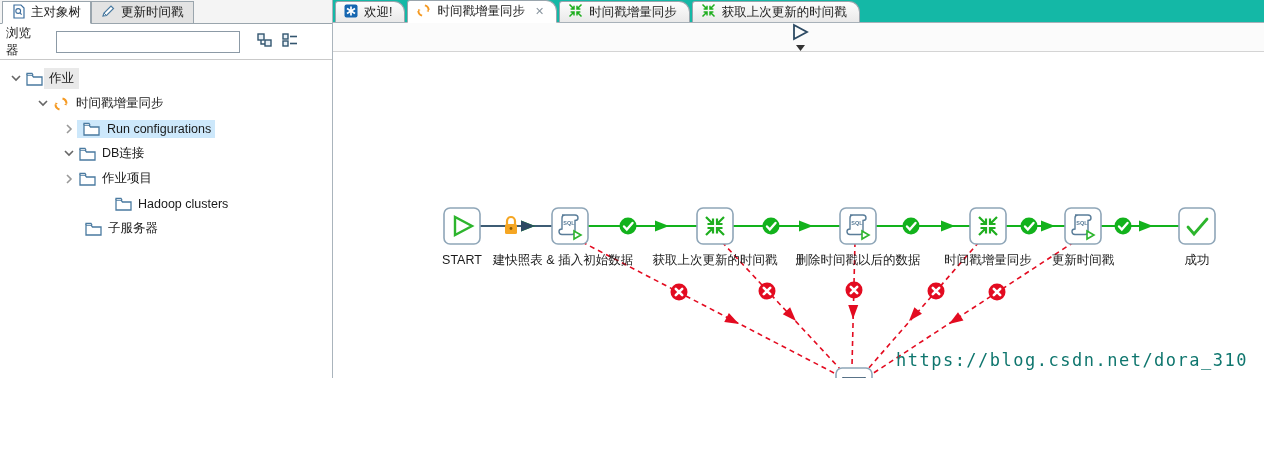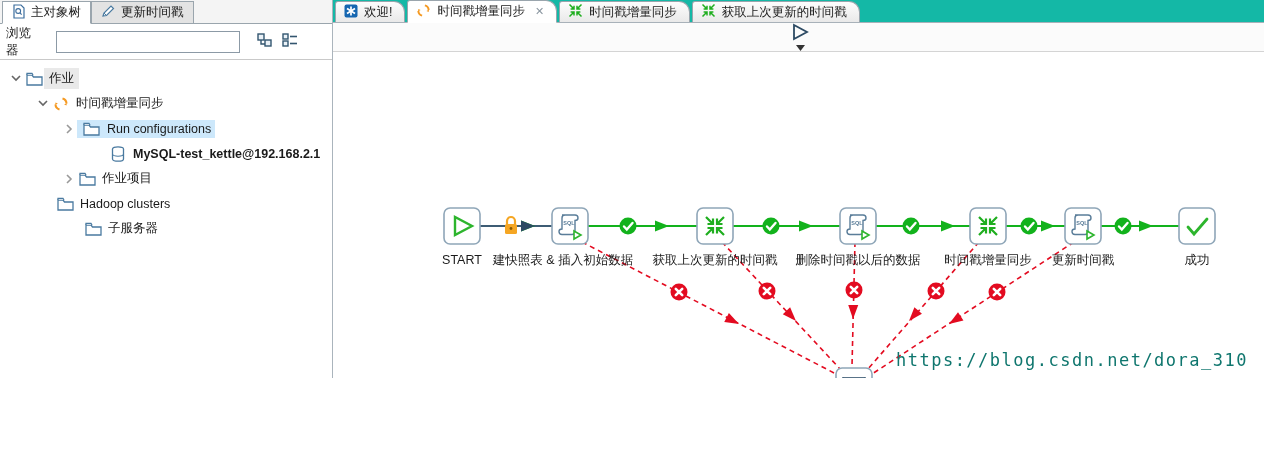--- a/index.html
+++ b/index.html
@@ -135,48 +135,52 @@
           <span class="ticon">
               <svg width="17" height="14" viewBox="0 0 17 14">
                 <path d="M1 3 h5 l1.5 2 H16 v8 H1 z" fill="#fff" stroke="#4a7aa0" stroke-width="1.3"></path>
                 <path d="M1 3 v-1.5 h5 l1 1.5" fill="#fff" stroke="#4a7aa0" stroke-width="1.3"></path>
               </svg>
             </span>
           <span>Run configurations</span>
         </span>
       </div>
 
-
-      <div class="tree-row lv3">
-        <span class="ticon">
-            <svg width="14" height="16" viewBox="0 0 14 16">
-              <ellipse cx="7" cy="3" rx="5.5" ry="2.2" fill="#fff" stroke="#4a7aa0" stroke-width="1.3"></ellipse>
-              <path d="M1.5 3 v10 a5.5 2.2 0 0 0 11 0 v-10" fill="#fff" stroke="#4a7aa0" stroke-width="1.3"></path>
-              <path d="M1.5 8 a5.5 2.2 0 0 0 11 0" fill="none" stroke="#4a7aa0" stroke-width="1.1"></path>
-            </svg>
-          </span>
-        <span class="tree-label bold">MySQL-test_kettle@192.168.2.1</span>
-      </div>
+      <div class="tree-row lv2">
+        <span class="chev">
+            <svg width="10" height="7" viewBox="0 0 10 7">
+              <path d="M1 1 l4 4 4-4" fill="none" stroke="#666" stroke-width="1.6"></path>
+            </svg>
+          </span>
+        <span class="ticon">
+            <svg width="17" height="14" viewBox="0 0 17 14">
+              <path d="M1 3 h5 l1.5 2 H16 v8 H1 z" fill="#fff" stroke="#4a7aa0" stroke-width="1.3"></path>
+              <path d="M1 3 v-1.5 h5 l1 1.5" fill="#fff" stroke="#4a7aa0" stroke-width="1.3"></path>
+            </svg>
+          </span>
+        <span class="tree-label">DB连接</span>
+      </div>
+
 
       <div class="tree-row lv2">
         <span class="chev">
             <svg width="7" height="10" viewBox="0 0 7 10">
               <path d="M1 1 l4 4 -4 4" fill="none" stroke="#999" stroke-width="1.6"></path>
             </svg>
           </span>
         <span class="ticon">
             <svg width="17" height="14" viewBox="0 0 17 14">
               <path d="M1 3 h5 l1.5 2 H16 v8 H1 z" fill="#fff" stroke="#4a7aa0" stroke-width="1.3"></path>
               <path d="M1 3 v-1.5 h5 l1 1.5" fill="#fff" stroke="#4a7aa0" stroke-width="1.3"></path>
             </svg>
           </span>
         <span class="tree-label">作业项目</span>
       </div>
 
-      <div class="tree-row lv2" style="padding-left:55px;">
+      <div class="tree-row lv2" style="padding-left:113px;">
         <span class="ticon">
             <svg width="17" height="14" viewBox="0 0 17 14">
               <path d="M1 3 h5 l1.5 2 H16 v8 H1 z" fill="#fff" stroke="#4a7aa0" stroke-width="1.3"></path>
               <path d="M1 3 v-1.5 h5 l1 1.5" fill="#fff" stroke="#4a7aa0" stroke-width="1.3"></path>
             </svg>
           </span>
         <span class="tree-label">Hadoop clusters</span>
       </div>
 
       <div class="tree-row lv2" style="padding-left:83px;">

